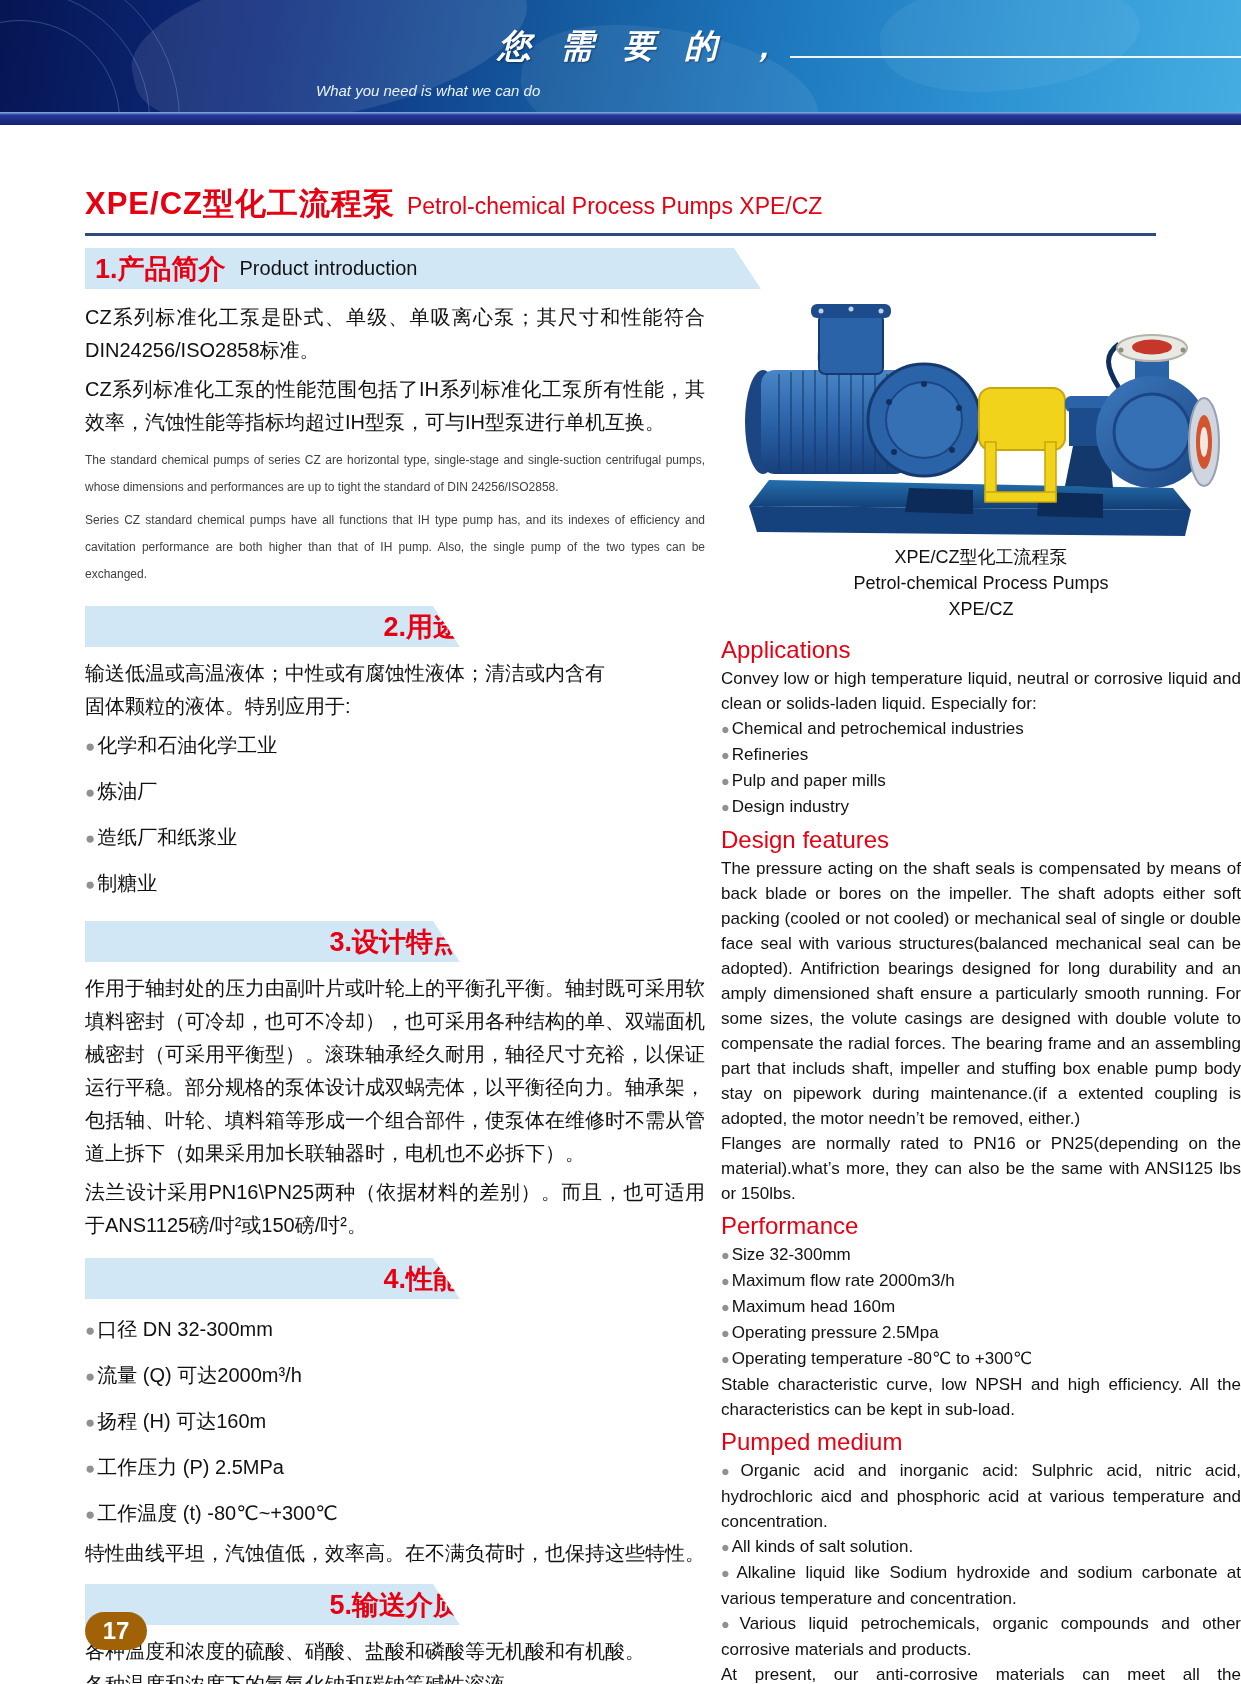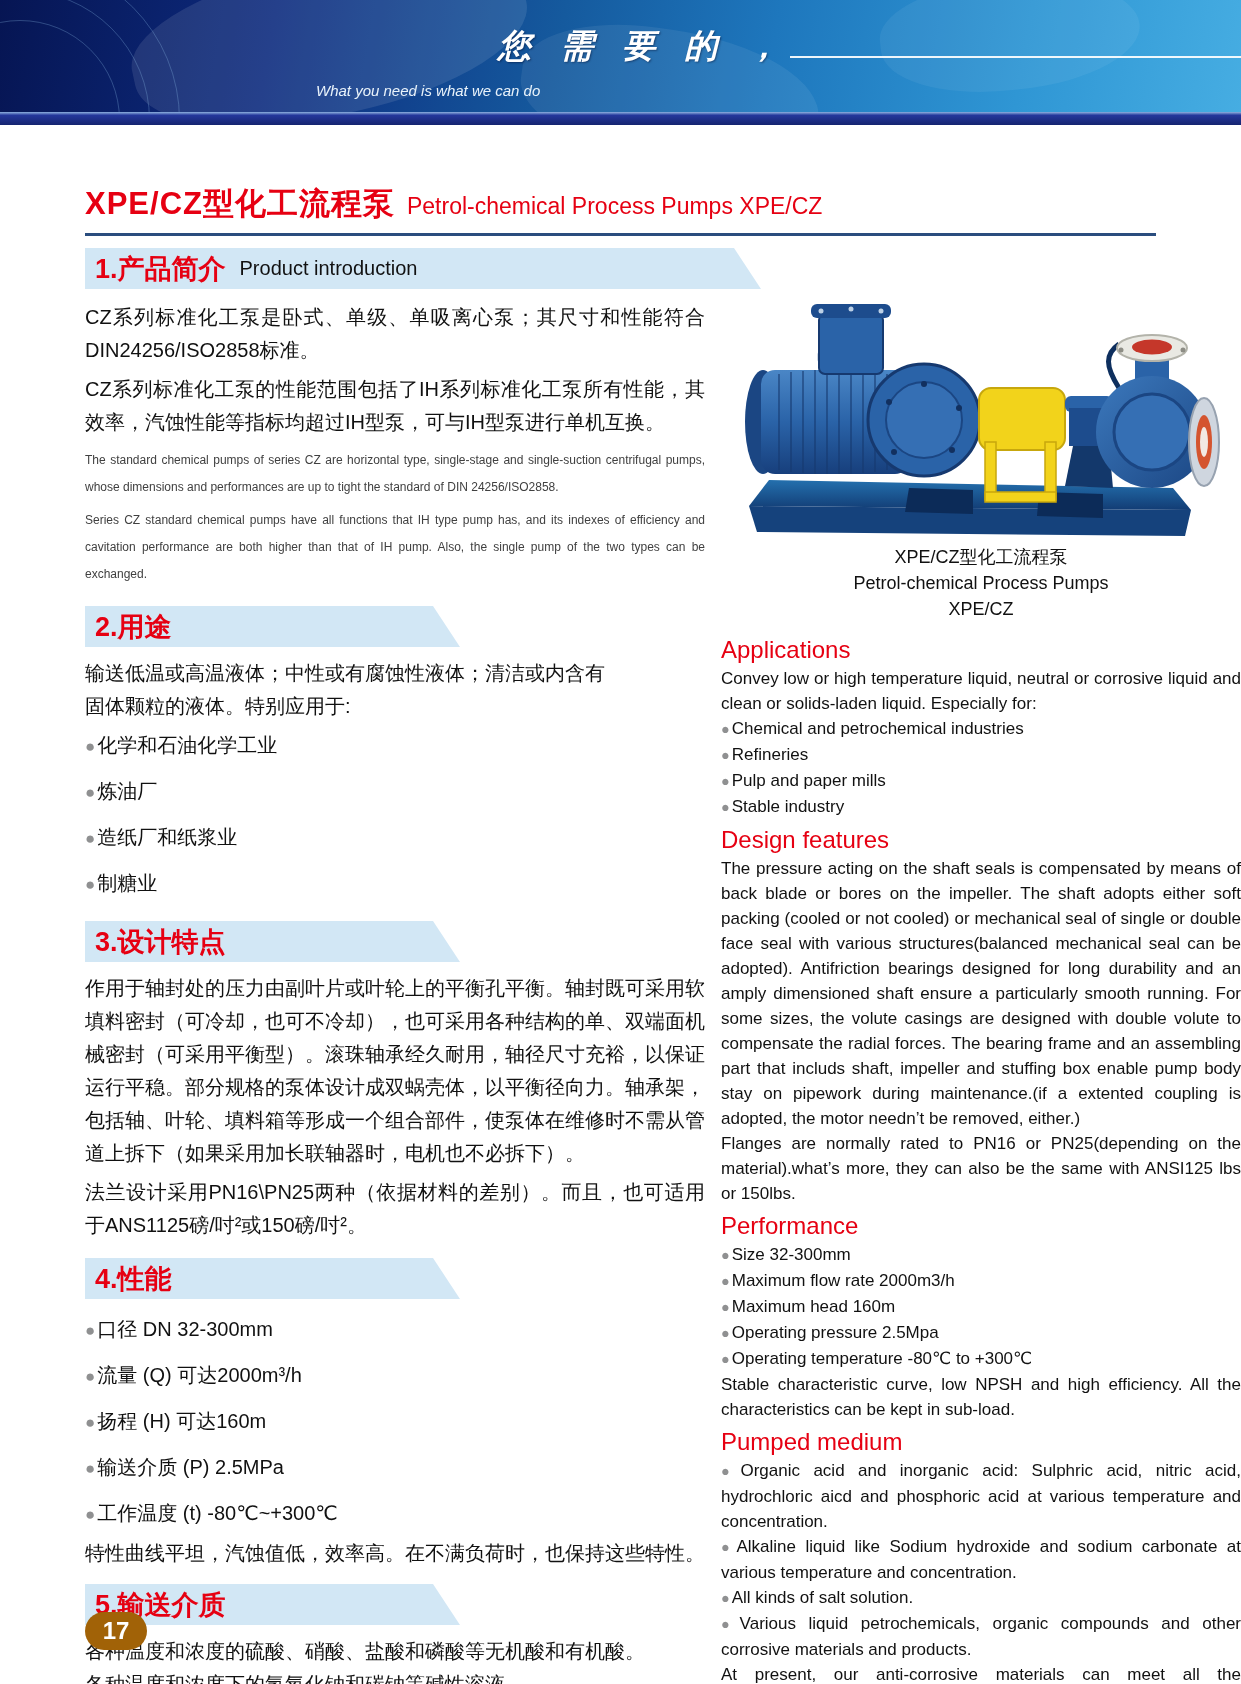--- a/index.html
+++ b/index.html
@@ -43,21 +43,21 @@
   .col-left  { width:620px; }
   .col-right { width:540px; margin-left:16px; }
 
   .sec-banner {
     background:#d2e7f5; height:41px; display:flex; align-items:center; padding-left:10px;
     clip-path:polygon(0 0, calc(100% - 27px) 0, 100% 100%, 0 100%);
   }
   .sec-banner .cn { color:#e60012; font-size:27px; font-weight:bold; }
   .sec-banner .en { color:#111111; font-size:20px; margin-left:14px; font-weight:normal; }
   .w-wide { width:676px; position:relative; z-index:2; }
-  .w-std  { width:375px; }
+  .w-std  { width:375px;justify-content:flex-end; }
 
   .p-cn { font-size:20px; line-height:33px; text-align:justify; color:#111; }
   .p-en { font-size:12px; line-height:27px; text-align:justify; color:#404040; }
   .li-cn { font-size:20px; line-height:44px; color:#111; }
   .dot { color:#8f9091; margin-right:2px; font-size:0.85em; }
 
   .col-right .p, .col-right .li { font-size:17px; line-height:25px; text-align:justify; color:#111; }
   .h-red { color:#e60012; font-size:24px; font-weight:normal; margin:6px 0 2px 0; }
 
   .figure { margin-top:44px; }
@@ -119,21 +119,21 @@
       </div>
       <p class="p-cn" style="margin-top:10px;">作用于轴封处的压力由副叶片或叶轮上的平衡孔平衡。轴封既可采用软填料密封（可冷却，也可不冷却），也可采用各种结构的单、双端面机械密封（可采用平衡型）。滚珠轴承经久耐用，轴径尺寸充裕，以保证运行平稳。部分规格的泵体设计成双蜗壳体，以平衡径向力。轴承架，包括轴、叶轮、填料箱等形成一个组合部件，使泵体在维修时不需从管道上拆下（如果采用加长联轴器时，电机也不必拆下）。</p>
       <p class="p-cn" style="margin-top:6px;">法兰设计采用PN16\PN25两种（依据材料的差别）。而且，也可适用于ANS1125磅/吋²或150磅/吋²。</p>
 
       <div class="sec-banner w-std" style="margin-top:16px;">
         <span class="cn">4.性能</span>
       </div>
       <div class="li-cn" style="margin-top:8px;"><span class="dot">●</span><span>口径  DN  32-300mm</span></div>
       <div class="li-cn"><span class="dot">●</span><span>流量 (Q) 可达2000m³/h</span></div>
       <div class="li-cn"><span class="dot">●</span><span>扬程 (H) 可达160m</span></div>
-      <div class="li-cn"><span class="dot">●</span><span>输送介质 (P) 2.5MPa</span></div>
+      <div class="li-cn"><span class="dot">●</span><span>工作压力 (P) 2.5MPa</span></div>
       <div class="li-cn"><span class="dot">●</span><span>工作温度 (t) -80℃~+300℃</span></div>
       <p class="p-cn">特性曲线平坦，汽蚀值低，效率高。在不满负荷时，也保持这些特性。</p>
 
       <div class="sec-banner w-std" style="margin-top:14px;">
         <span class="cn">5.输送介质</span>
       </div>
       <p class="p-cn" style="margin-top:10px;">各种温度和浓度的硫酸、硝酸、盐酸和磷酸等无机酸和有机酸。</p>
       <p class="p-cn">各种温度和浓度下的氢氧化钠和碳钠等碱性溶液。</p>
       <p class="p-cn">各种盐溶液。</p>
 
@@ -218,38 +218,38 @@
       </div>
       <div class="caption">XPE/CZ型化工流程泵</div>
       <div class="caption">Petrol-chemical Process Pumps</div>
       <div class="caption">XPE/CZ</div>
 
       <h3 class="h-red" style="margin-top:14px;">Applications</h3>
       <p class="p">Convey low or high temperature liquid, neutral or corrosive liquid and clean or solids-laden liquid. Especially for:</p>
       <div class="li"><span class="dot">●</span><span>Chemical and petrochemical industries</span></div>
       <div class="li"><span class="dot">●</span><span>Refineries</span></div>
       <div class="li"><span class="dot">●</span><span>Pulp and paper mills</span></div>
-      <div class="li"><span class="dot">●</span><span>Stable industry</span></div>
+      <div class="li"><span class="dot">●</span><span>Design industry</span></div>
 
       <h3 class="h-red">Design features</h3>
       <p class="p">The pressure acting on the shaft seals is compensated by means of back blade or bores on the impeller. The shaft adopts either soft packing (cooled or not cooled) or mechanical seal of single or double face seal with various structures(balanced mechanical seal can be adopted). Antifriction bearings designed for long durability and an amply dimensioned shaft ensure a particularly smooth running. For some sizes, the volute casings are designed with double volute to compensate the radial forces. The bearing frame and an assembling part that includs shaft, impeller and stuffing box enable pump body stay on pipework during maintenance.(if a extented coupling is adopted, the motor needn’t be removed, either.)</p>
       <p class="p">Flanges are normally rated to PN16 or PN25(depending on the material).what’s more, they can also be the same with ANSI125 lbs or 150lbs.</p>
 
       <h3 class="h-red">Performance</h3>
       <div class="li"><span class="dot">●</span><span>Size 32-300mm</span></div>
       <div class="li"><span class="dot">●</span><span>Maximum flow rate  2000m3/h</span></div>
       <div class="li"><span class="dot">●</span><span>Maximum head  160m</span></div>
       <div class="li"><span class="dot">●</span><span>Operating pressure 2.5Mpa</span></div>
       <div class="li"><span class="dot">●</span><span>Operating temperature -80℃ to +300℃</span></div>
       <p class="p">Stable characteristic curve, low NPSH and high efficiency. All the characteristics can be kept in sub-load.</p>
 
       <h3 class="h-red">Pumped medium</h3>
       <div class="li"><span class="dot">●</span><span>Organic acid and inorganic acid: Sulphric acid, nitric acid, hydrochloric aicd and phosphoric acid at various temperature and concentration.</span></div>
+      <div class="li"><span class="dot">●</span><span>All kinds of salt solution.</span></div>
       <div class="li"><span class="dot">●</span><span>Alkaline liquid like Sodium hydroxide and sodium carbonate at various temperature and concentration.</span></div>
-      <div class="li"><span class="dot">●</span><span>All kinds of salt solution.</span></div>
       <div class="li"><span class="dot">●</span><span>Various liquid petrochemicals, organic compounds and other corrosive materials and products.</span></div>
       <p class="p">At present, our anti-corrosive materials can meet all the requirements of the medium mentioned above. If you would like to order, please provide us the details of the medium.</p>
 
     </div>
   </div>
 </div>
 
 <div class="page-badge">17</div>
 
 </body></html>

